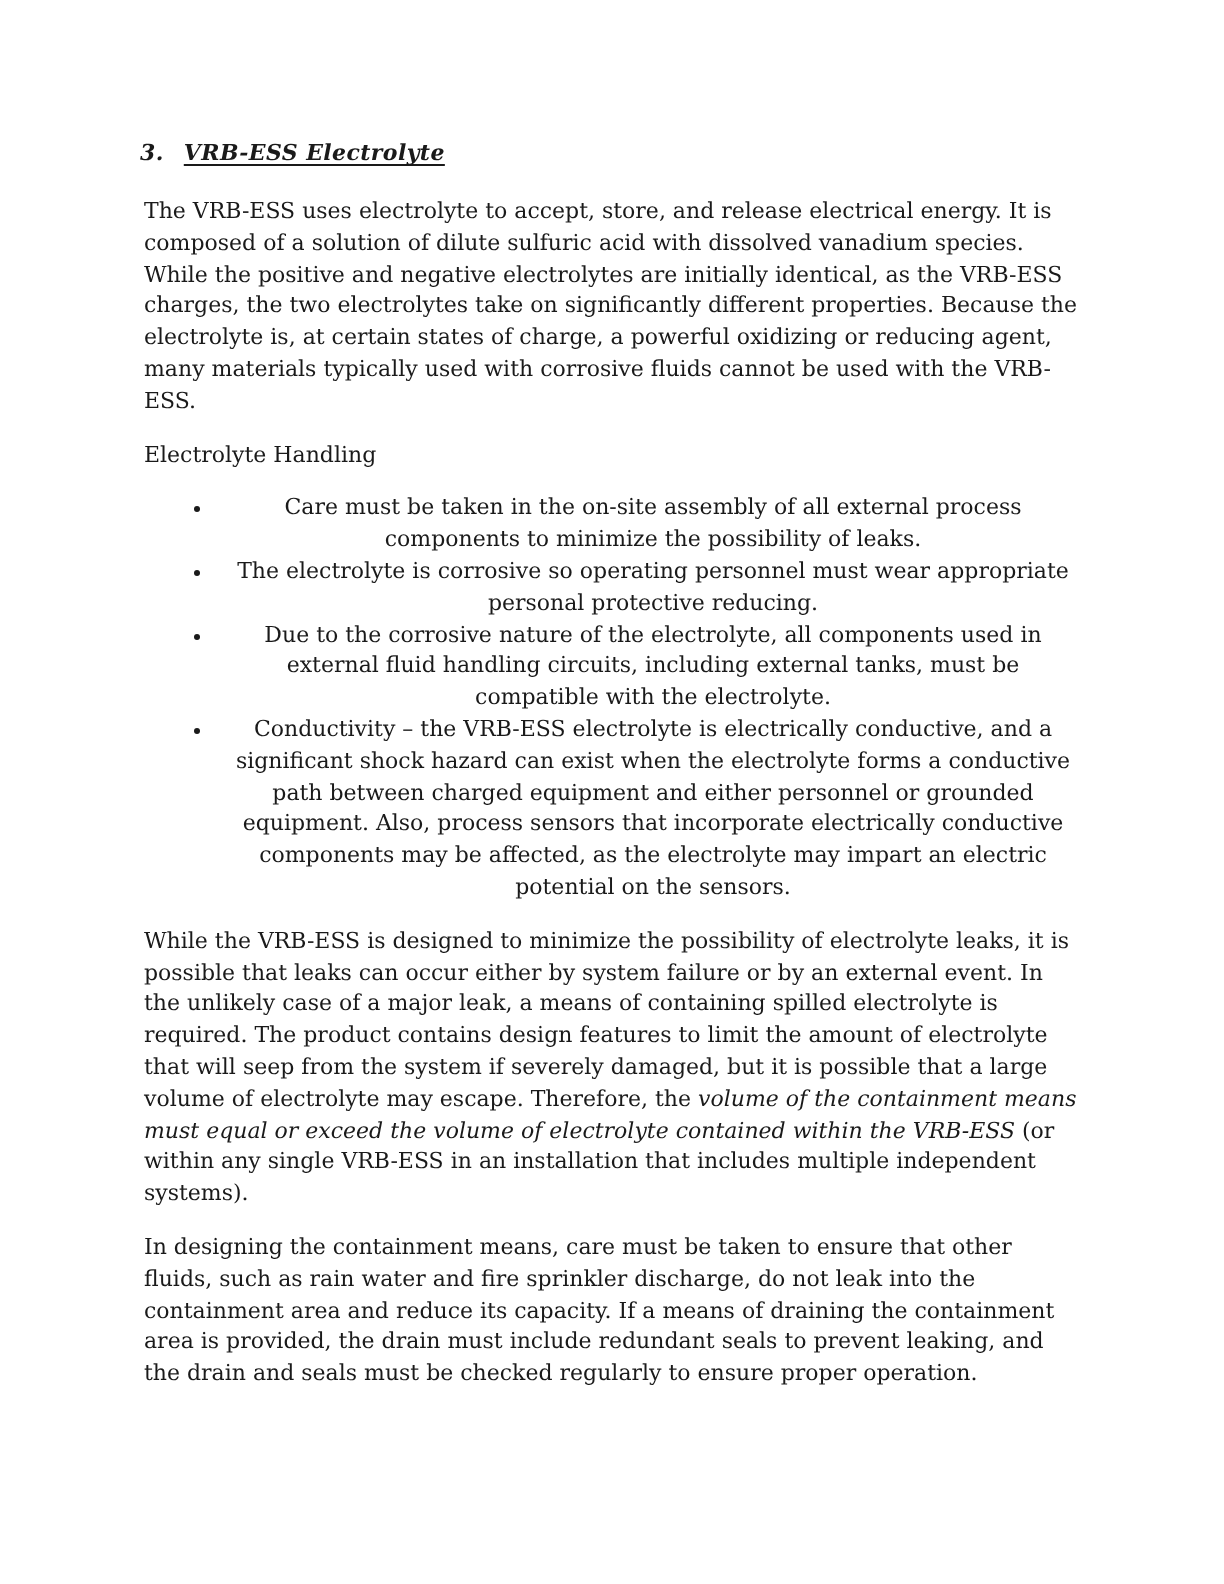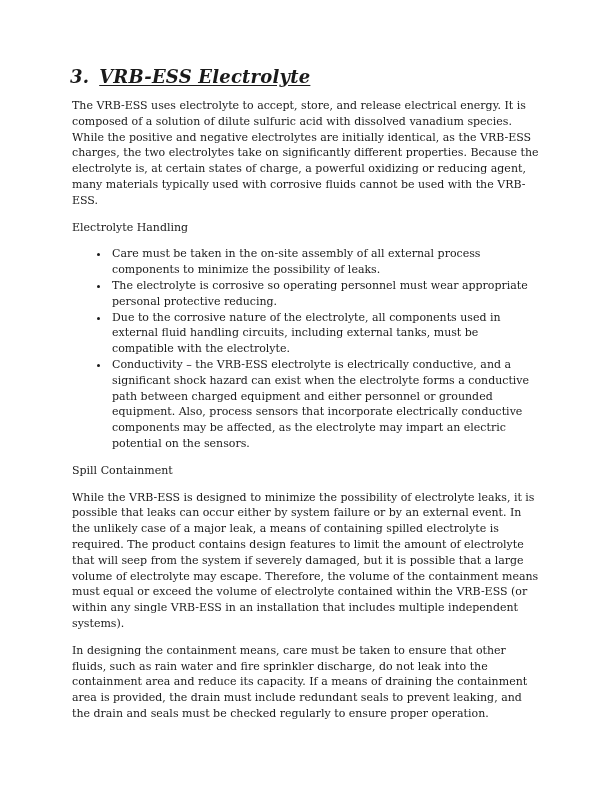--- a/index.html
+++ b/index.html
@@ -13,52 +13,51 @@
   }
   .page {
     position: absolute;
     inset: 0;
     padding: 68px 71px 0 70px;
     font-size: 11px;
     line-height: 15.8px;
     background: #ffffff;
   }
   .heading {
-    font-size: 18px;
+    font-size: 11px;
     line-height: 17px;
     font-weight: bold;
     font-style: italic;
     margin: 0 0 13px 0;
     letter-spacing: 0.2px;
   }
   .h-num { margin-right: 10px; }
   .h-title { text-decoration: underline; text-underline-offset: 2px; }
   p { margin: 0 0 11px 2px; }
   .sub { }
   ul { margin: 0 0 11px 0; padding-left: 40px; list-style-type: disc; }
-  li { padding-left: 2px; }
-  .i { }
+  li { padding-left: 2px; text-align: center; }
+  .i { font-style: italic; }
 </style>
 </head>
 <body>
 
 <div class="page">
 
   <h1 class="heading"><span class="h-num">3.</span><span class="h-title">VRB-ESS Electrolyte</span></h1>
 
   <p>The VRB-ESS uses electrolyte to accept, store, and release electrical energy. It is composed of a solution of dilute sulfuric acid with dissolved vanadium species. While the positive and negative electrolytes are initially identical, as the VRB-ESS charges, the two electrolytes take on significantly different properties. Because the electrolyte is, at certain states of charge, a powerful oxidizing or reducing agent, many materials typically used with corrosive fluids cannot be used with the VRB-ESS.</p>
 
   <p class="sub">Electrolyte Handling</p>
 
   <ul>
     <li>Care must be taken in the on-site assembly of all external process components to minimize the possibility of leaks.</li>
     <li>The electrolyte is corrosive so operating personnel must wear appropriate personal protective reducing.</li>
     <li>Due to the corrosive nature of the electrolyte, all components used in external fluid handling circuits, including external tanks, must be compatible with the electrolyte.</li>
     <li>Conductivity – the VRB-ESS electrolyte is electrically conductive, and a significant shock hazard can exist when the electrolyte forms a conductive path between charged equipment and either personnel or grounded equipment. Also, process sensors that incorporate electrically conductive components may be affected, as the electrolyte may impart an electric potential on the sensors.</li>
   </ul>
 
-  <p class="sub">Spill Containment</p>
 
   <p><span>While the VRB-ESS is designed to minimize the possibility of electrolyte leaks, it is possible that leaks can occur either by system failure or by an external event. In the unlikely case of a major leak, a means of containing spilled electrolyte is required. The product contains design features to limit the amount of electrolyte that will seep from the system if severely damaged, but it is possible that a large volume of electrolyte may escape. Therefore, the </span><span class="i">volume of the containment means must equal or exceed the volume of electrolyte contained within the VRB-ESS</span><span> (or within any single VRB-ESS in an installation that includes multiple independent systems).</span></p>
 
   <p>In designing the containment means, care must be taken to ensure that other fluids, such as rain water and fire sprinkler discharge, do not leak into the containment area and reduce its capacity. If a means of draining the containment area is provided, the drain must include redundant seals to prevent leaking, and the drain and seals must be checked regularly to ensure proper operation.</p>
 
 </div>
 
 </body></html>

